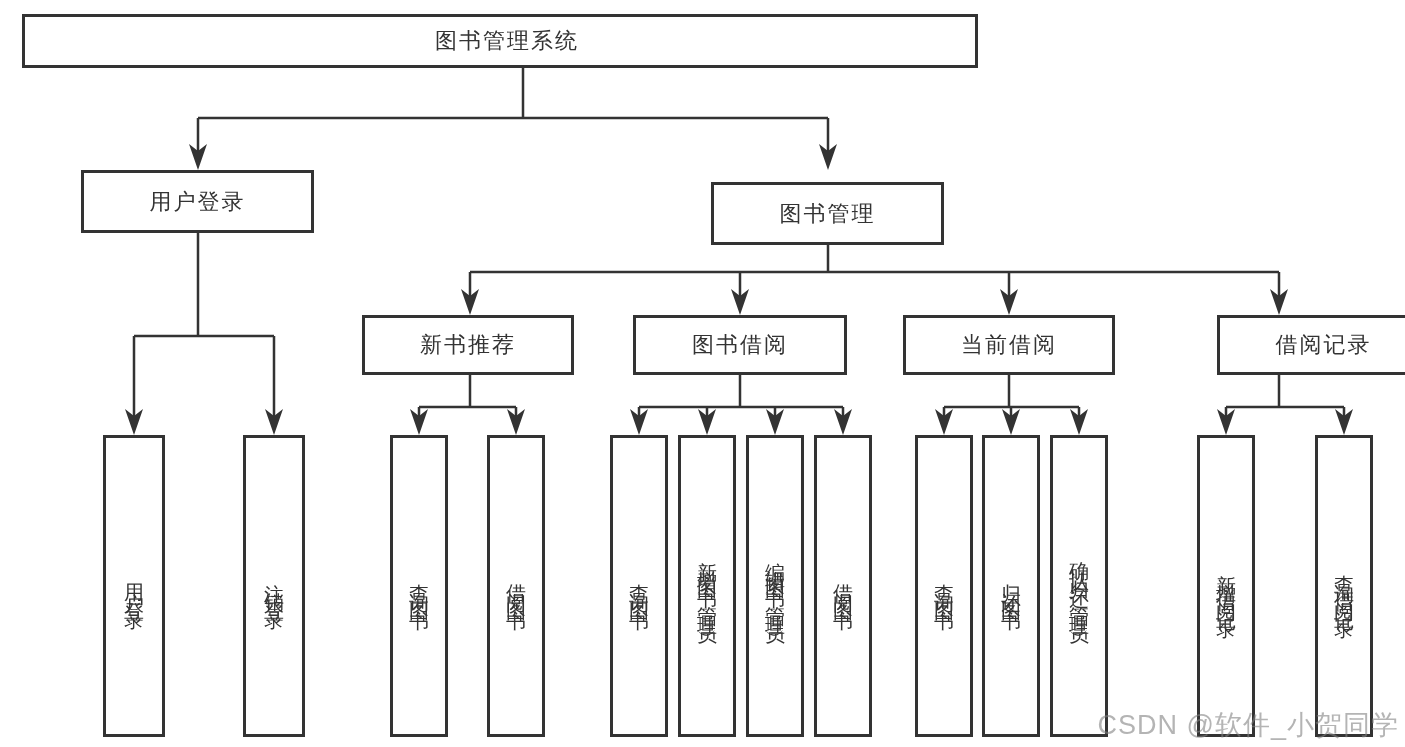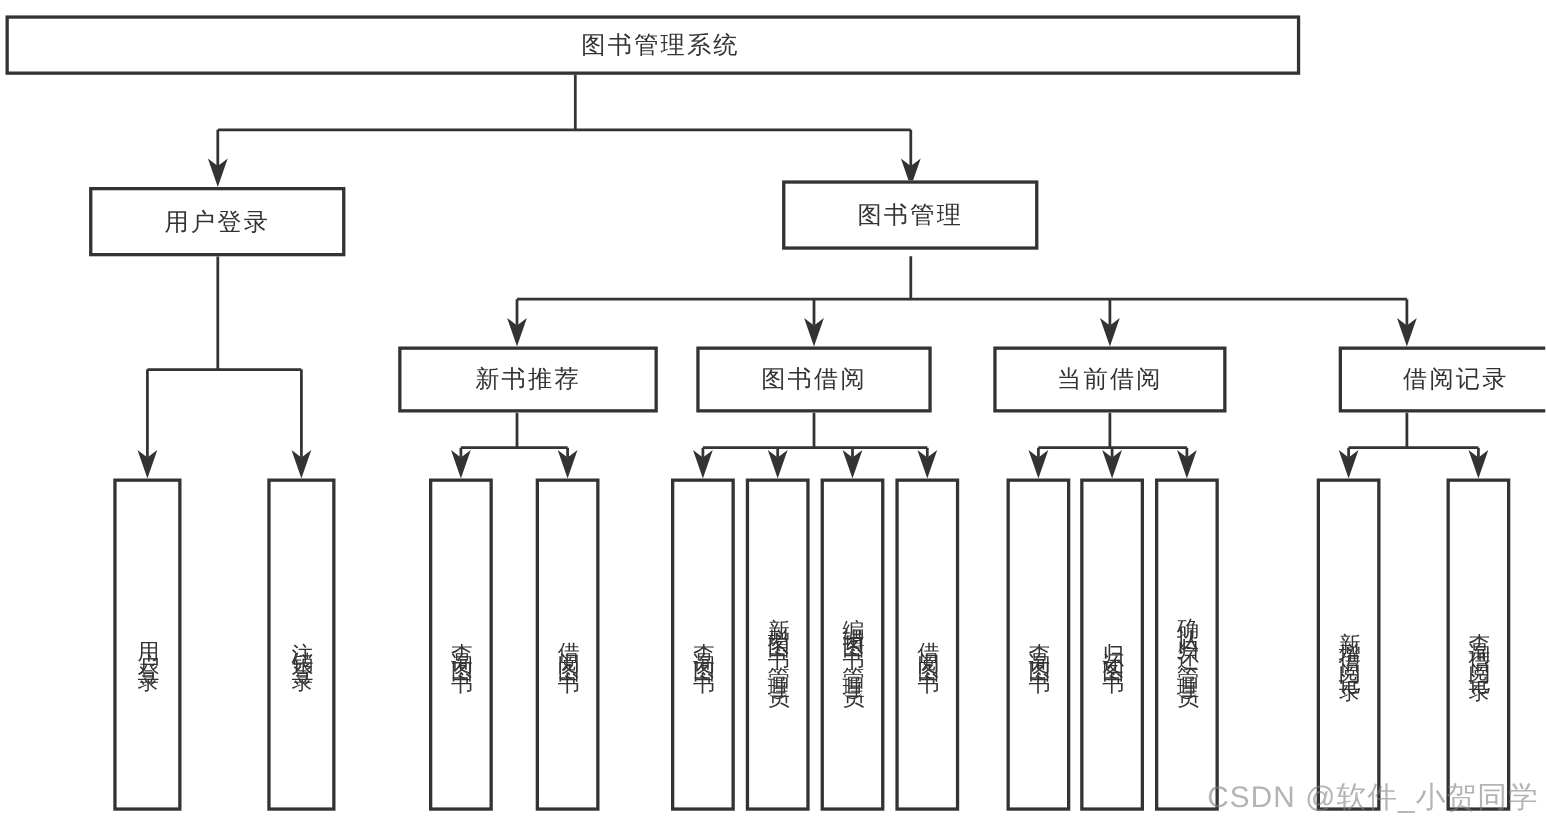--- a/index.html
+++ b/index.html
@@ -64,32 +64,32 @@
       <polygon points="775,435 766,409 775,416 784,409"></polygon>
       <polygon points="843,435 834,409 843,416 852,409"></polygon>
       <polygon points="944,435 935,409 944,416 953,409"></polygon>
       <polygon points="1011,435 1002,409 1011,416 1020,409"></polygon>
       <polygon points="1079,435 1070,409 1079,416 1088,409"></polygon>
       <polygon points="1226,435 1217,409 1226,416 1235,409"></polygon>
       <polygon points="1344,435 1335,409 1344,416 1353,409"></polygon>
     </g>
   </svg>
 
-  <div class="box hbox" style="left:5px;top:14px;width:1177px;height:54px;padding-left:14px;">
+  <div class="box hbox" style="left:22px;top:14px;width:956px;height:54px;padding-left:14px;">
     <span>图书管理系统</span>
   </div>
 
   <div class="box hbox" style="left:81px;top:170px;width:233px;height:63px;">
     <span>用户登录</span>
   </div>
-  <div class="box hbox" style="left:711px;top:164px;width:233px;height:63px;">
+  <div class="box hbox" style="left:711px;top:182px;width:233px;height:63px;">
     <span>图书管理</span>
   </div>
 
-  <div class="box hbox" style="left:362px;top:315px;width:236px;height:60px;">
+  <div class="box hbox" style="left:362px;top:315px;width:212px;height:60px;">
     <span>新书推荐</span>
   </div>
   <div class="box hbox" style="left:633px;top:315px;width:214px;height:60px;">
     <span>图书借阅</span>
   </div>
   <div class="box hbox" style="left:903px;top:315px;width:212px;height:60px;text-align:center;">
     <span>当前借阅</span>
   </div>
   <div class="box hbox" style="left:1173px;top:315px;width:213px;height:60px;margin-left:44px;">
     <span>借阅记录</span>

